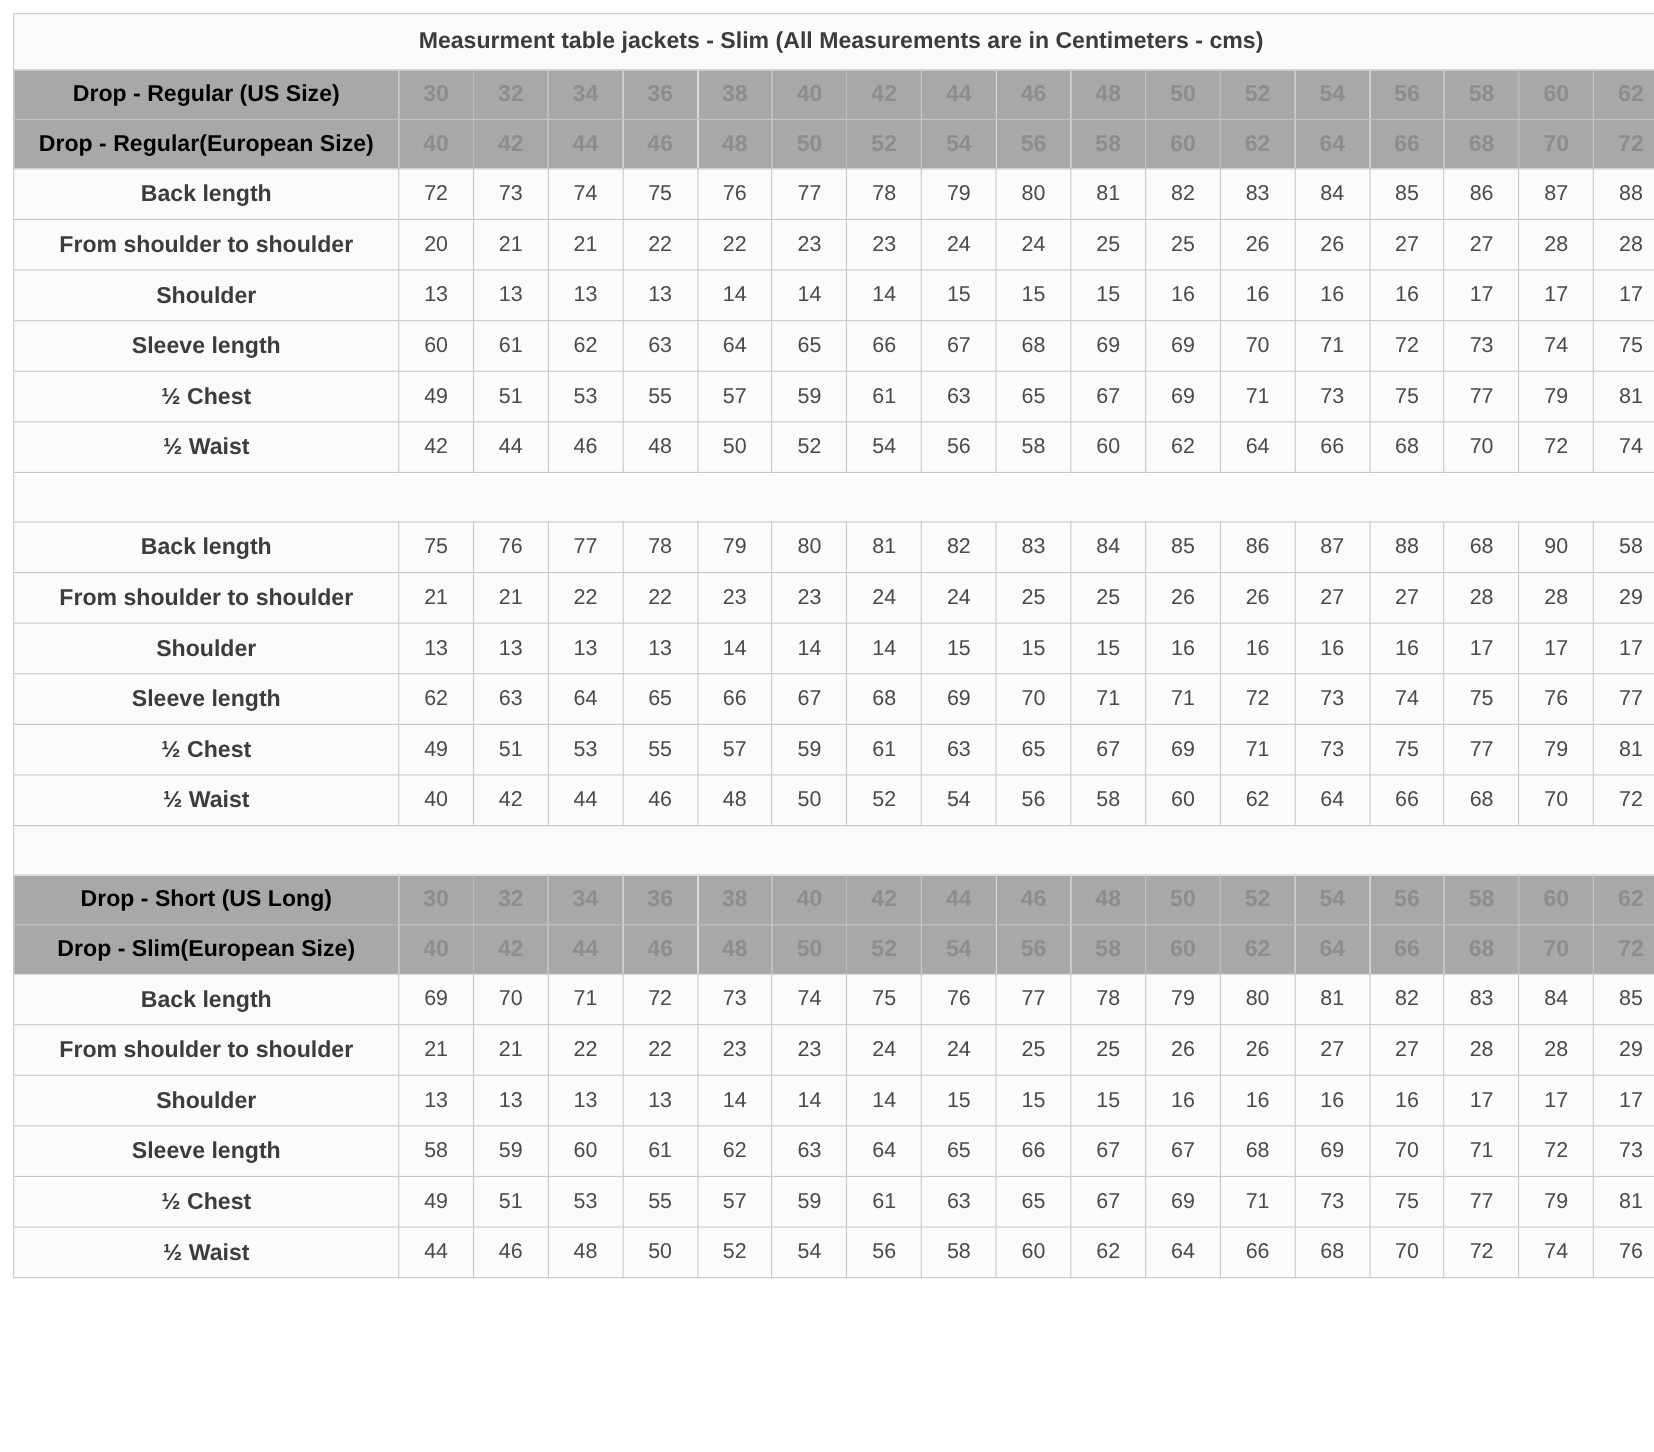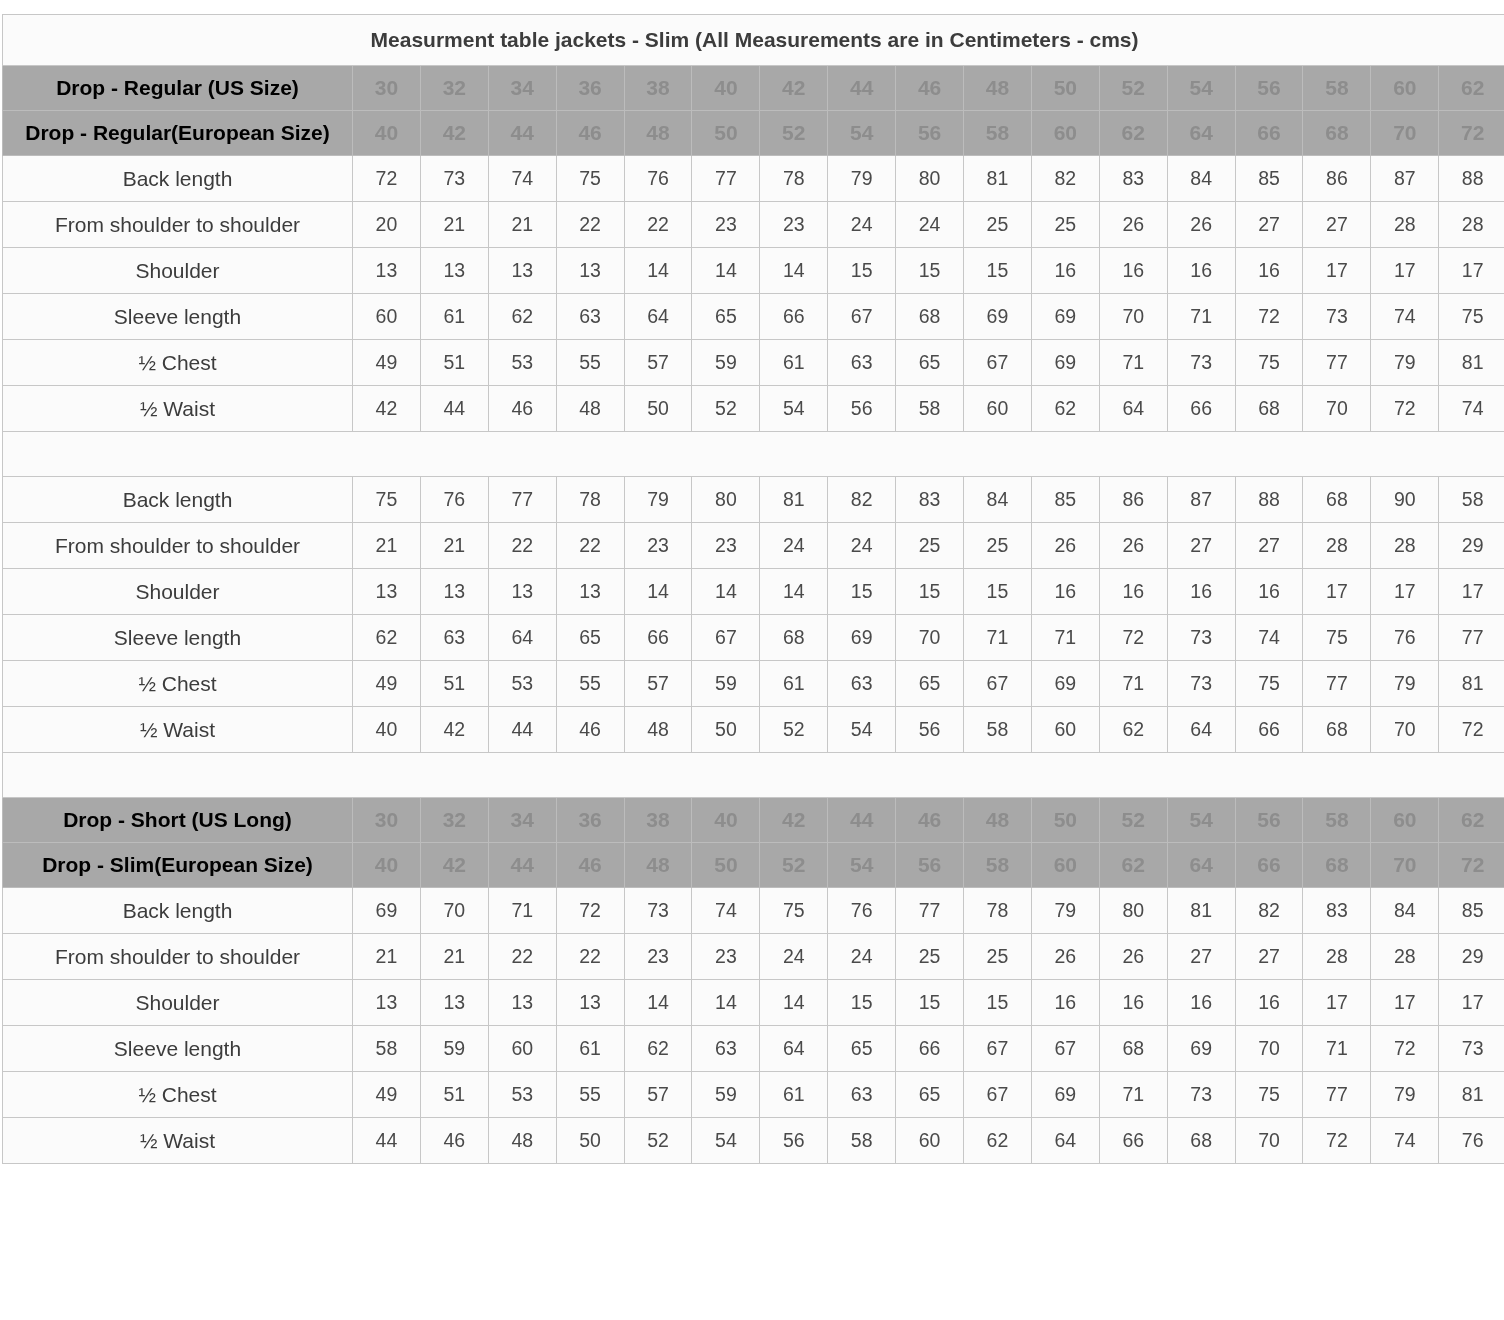--- a/index.html
+++ b/index.html
@@ -10,22 +10,21 @@
   body {
     width: 1504px;
     height: 1320px;
     font-family: "Liberation Sans", sans-serif;
     color: #3f3f3f;
     overflow: hidden;
   }
   .page {
     width: 1504px;
     box-sizing: border-box;
-    padding: 2px;
-    margin-top: 12px;
+    padding: 12px;
   }
   table.meas {
     border-collapse: collapse;
     width: 1504px;
     table-layout: fixed;
   }
   table.meas col.label { width: 350px; }
   table.meas col.size { width: 67.9px; }
 
   td {
@@ -55,21 +54,21 @@
     font-weight: bold;
     font-size: 21px;
     height: 44px;
     border: 1px solid #bcbcbc;
   }
   tr.header td.rowlabel {
     font-size: 21px;
     color: #000000;
   }
   td.rowlabel {
-    font-weight: normal;
+    font-weight: bold;
     font-size: 21px;
     color: #3c3c3c;
     background: #fbfbfb;
   }
   tr.spacer td {
     height: 44px;
     background: #fbfbfb;
     border: 1px solid #c7c7c7;
   }
   tr.spacer td.blankwide {

